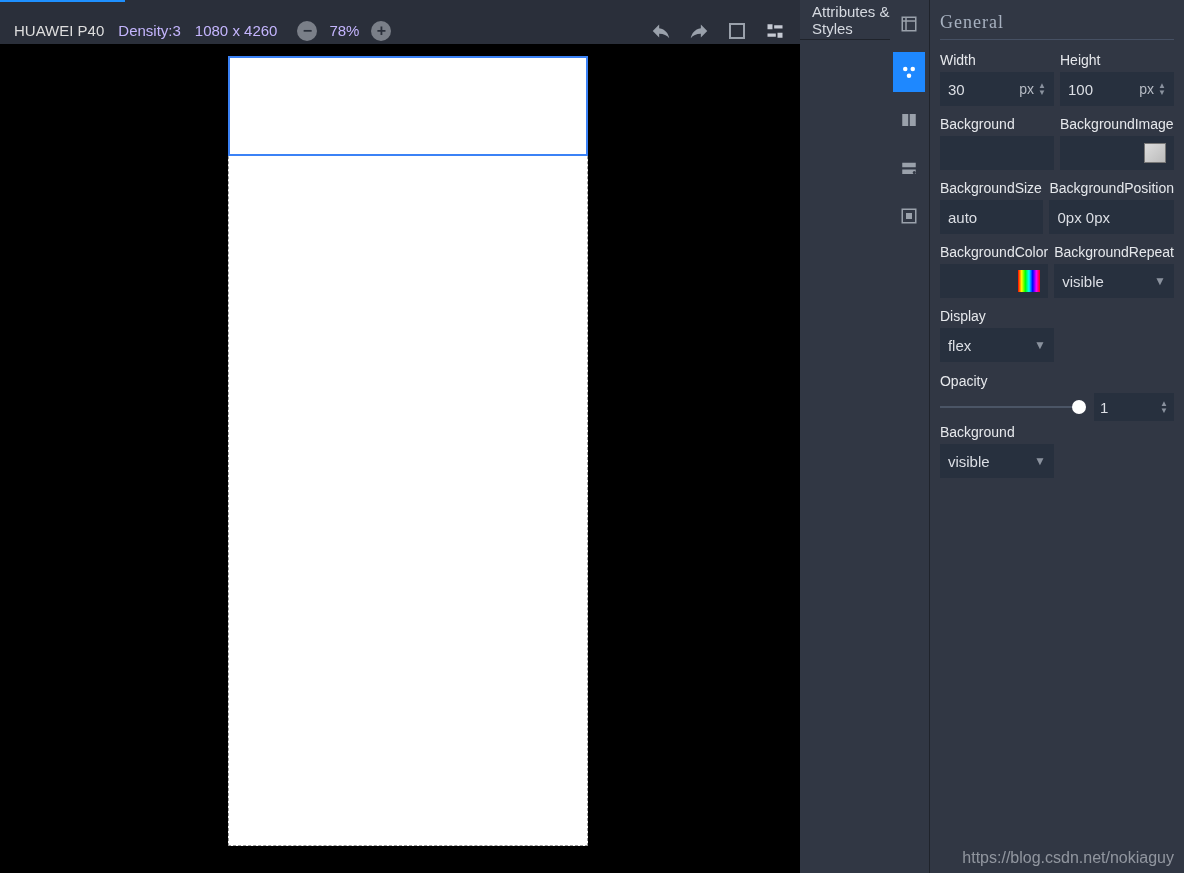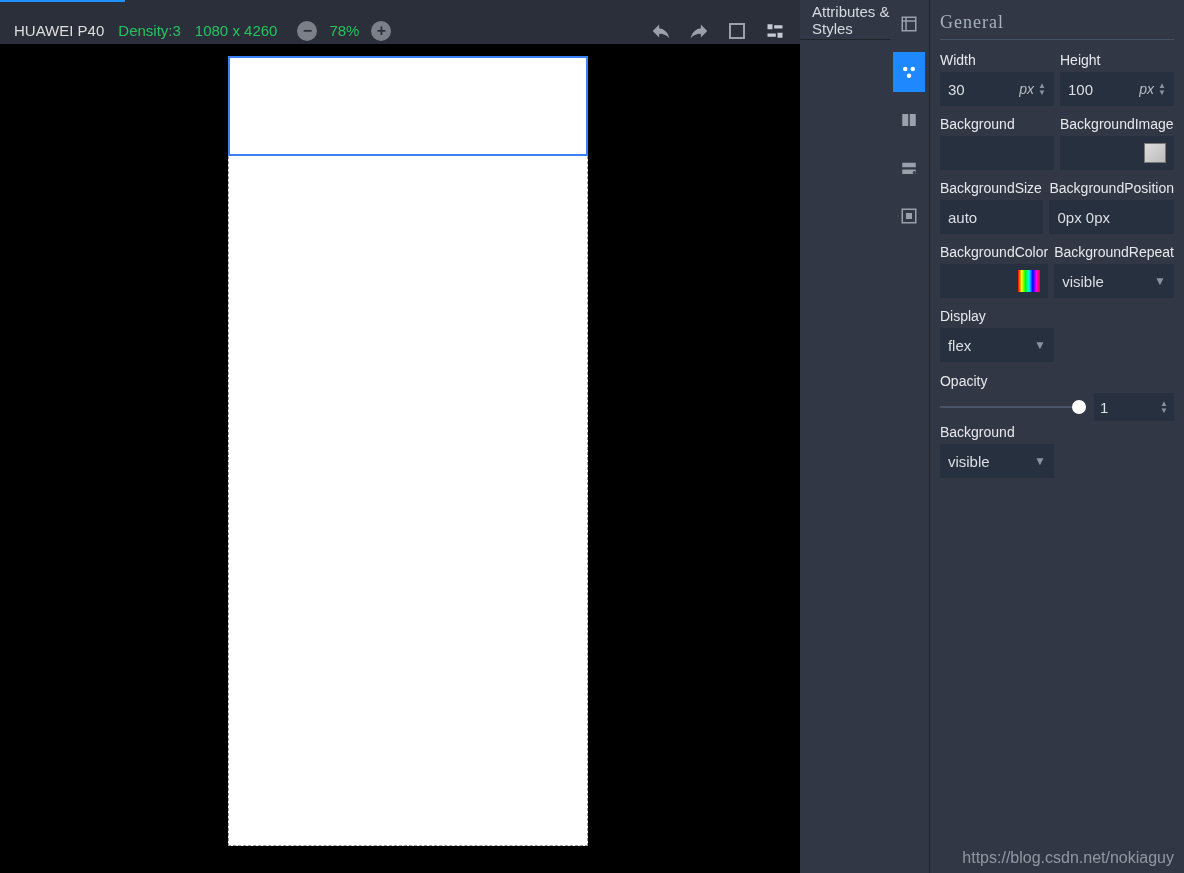--- a/index.html
+++ b/index.html
@@ -2,21 +2,21 @@
 <html><head>
 <meta charset="utf-8">
 <style>
 * { margin: 0; padding: 0; box-sizing: border-box; font-family: -apple-system, "Segoe UI", Arial, sans-serif; }
 body { width: 1184px; height: 873px; background: #000; color: #e8e8e8; overflow: hidden; position: relative; }
 
 
 .topbar { position: absolute; left: 0; top: 0; width: 800px; height: 61px; background: #2a2f3a; display: flex; align-items: center; padding: 0 14px; gap: 14px; font-size: 15px; color: #ddd; }
 .topbar .progress-top { position: absolute; top: -1px; left: 0; width: 125px; height: 3px; background: #1e90ff; }
 .device-name { font-weight: 500; }
-.tb-text { color: #22c55e; }
+.tb-text { color: #c4b5fd; }
 .zoom-group { display: flex; align-items: center; gap: 12px; margin-left: 6px; }
 .round-btn { width: 20px; height: 20px; border-radius: 50%; background: #7a7f88; color: #2a2f3a; display: flex; align-items: center; justify-content: center; font-size: 16px; font-weight: bold; cursor: pointer; line-height: 1; }
 .tb-icons { margin-left: auto; display: flex; align-items: center; gap: 16px; color: #9aa1ab; font-size: 18px; }
 .tb-icons .ic { cursor: pointer; display:flex; align-items:center; justify-content:center; width:22px; height:22px; }
 .rect-ic { width:16px; height:16px; border:2px solid #9aa1ab; }
 .swap-ic svg { width:20px; height:20px; fill:#c6cad3; }
 
 
 .preview { position: absolute; left: 0; top: 44px; width: 800px; height: 829px; background: #000; }
 .canvas-outer { position: absolute; left: 228px; top: 12px; width: 360px; height: 790px; border: 1px dashed #999; background: #fff; }
@@ -34,21 +34,21 @@
 .vtab svg { width:18px; height:18px; fill: currentColor; }
 
 .props { flex:1; padding: 12px 10px 0 10px; overflow:auto; background:#313744; }
 .section-title { color:#a7b1c0; font-size:18px; letter-spacing:1px; border-bottom:1px solid #465063; padding-bottom:6px; margin-bottom:12px; font-family: serif; }
 
 .row { display:flex; gap:6px; margin-bottom:10px; }
 .cell { flex:1; display:flex; flex-direction:column; gap:4px; }
 .label { font-size:14px; color:#e6e8ec; }
 .input-wrap { height:34px; background:#27303e; display:flex; align-items:center; padding: 0 8px; font-size:15px; color:#dcdfe5; }
 .input-wrap .val { flex:1; }
-.unit { font-size:14px; color:#b7bcc5; margin-right:4px;font-style:italic; }
+.unit { font-size:14px; color:#b7bcc5; margin-right:4px; }
 .stepper { display:flex; flex-direction:column; gap:0; color:#8a929e; font-size:8px; line-height:7px; cursor:pointer; }
 .stepper span{ display:block; }
 .dropdown-arrow { color:#8a929e; font-size:12px; margin-left:auto; }
 .img-thumb { width:22px; height:20px; border:1px solid #777; background:linear-gradient(135deg,#ddd 0%, #bbb 100%); margin-left:auto; }
 .rainbow { width:22px; height:22px; margin-left:auto; background:linear-gradient(90deg,#f00,#ff0,#0f0,#0ff,#00f,#f0f,#f00); }
 
 .opacity-row { margin-bottom:8px; }
 .slider-wrap { position:relative; height:18px; display:flex; align-items:center; gap:8px; }
 .slider-track { flex:1; height:2px; background:#4b5566; position:relative; }
 .slider-thumb { position:absolute; right:0; top:-6px; width:14px; height:14px; background:#fff; border-radius:50%; cursor:grab; }

